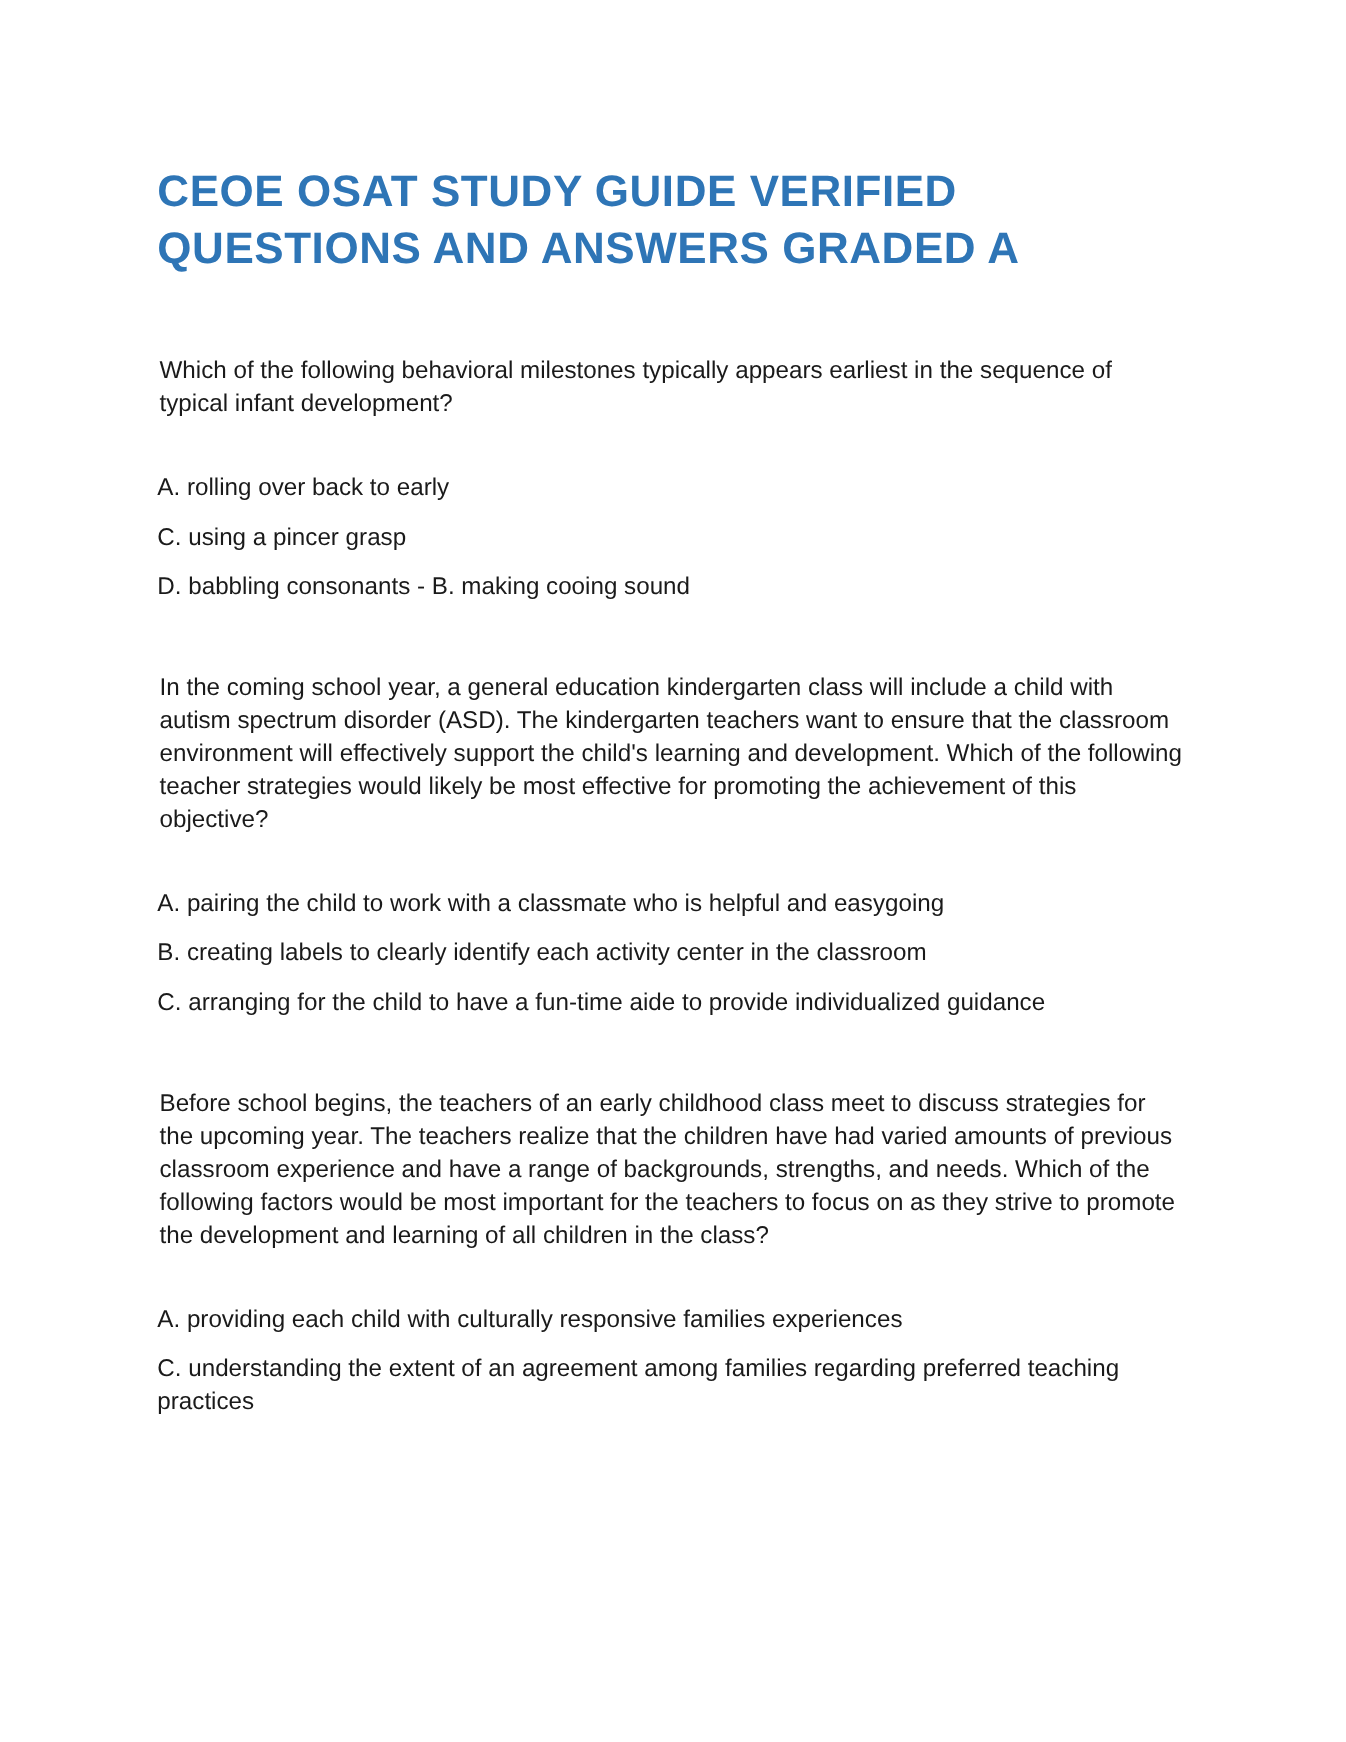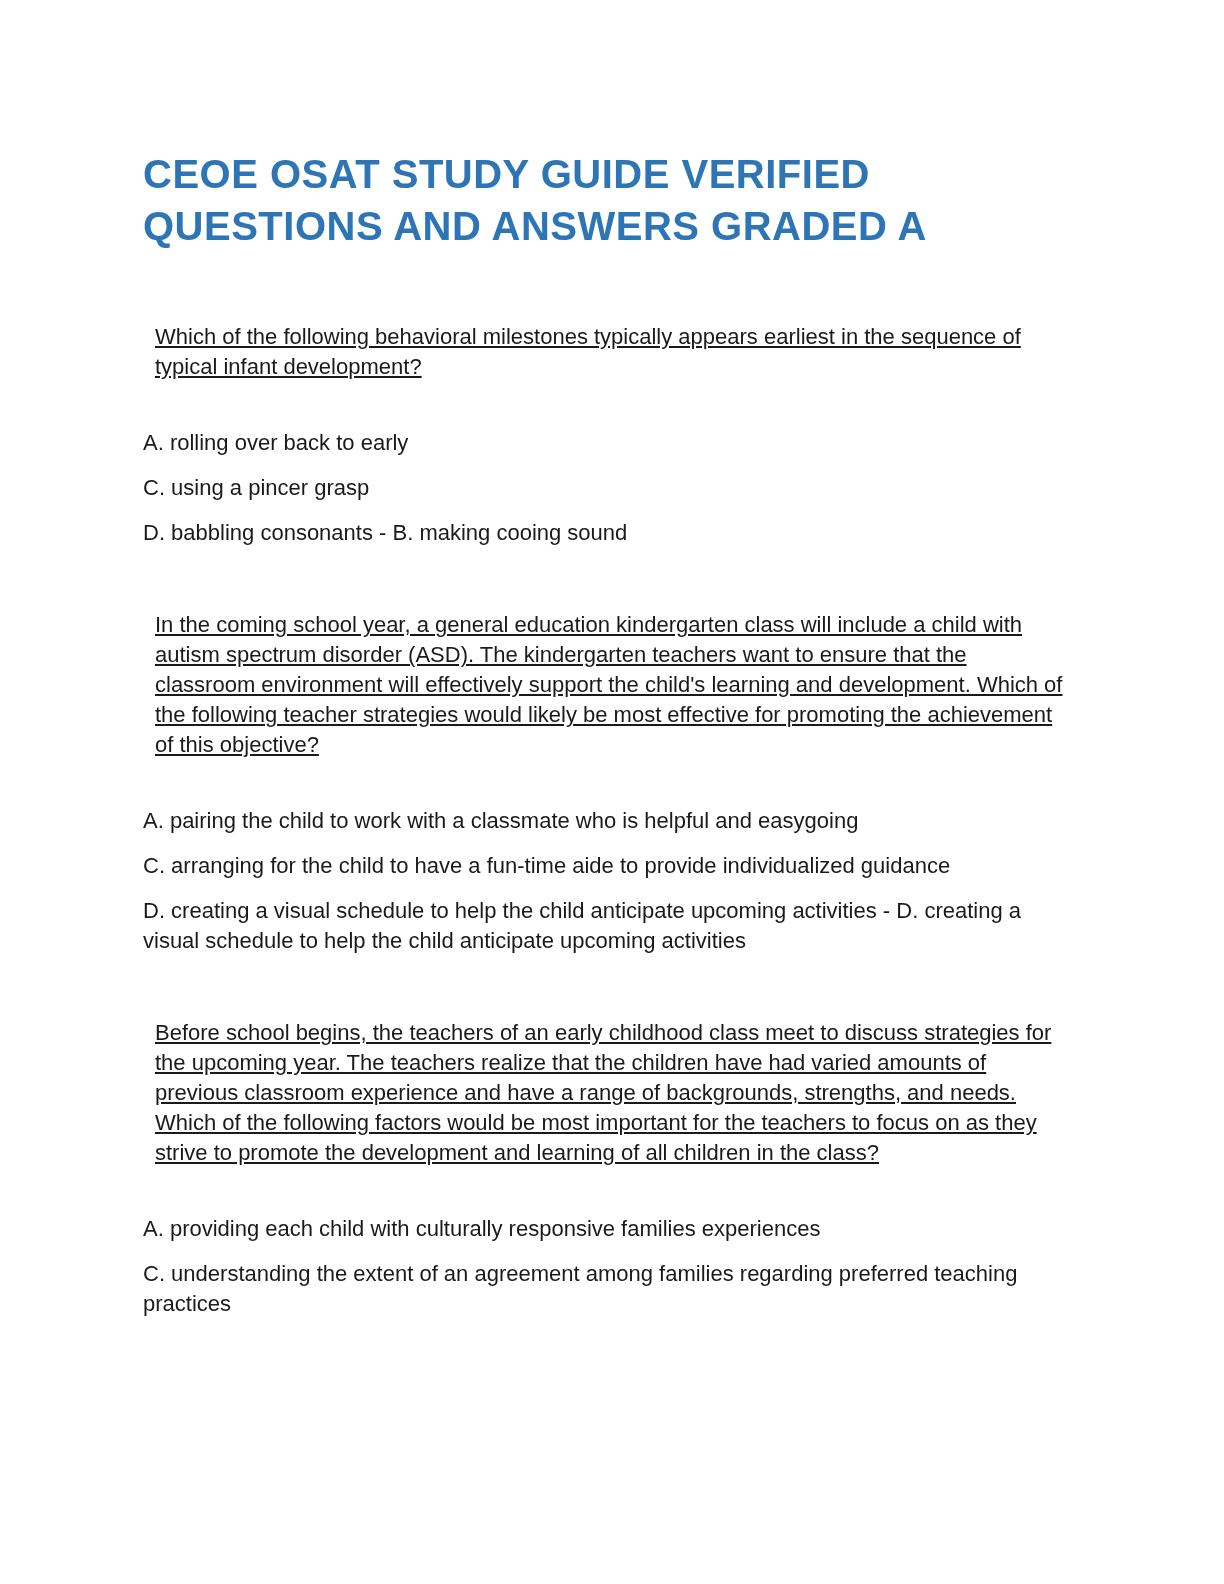--- a/index.html
+++ b/index.html
@@ -29,22 +29,21 @@
   }
   .question-block {
     margin-top: 62px;
   }
   .question-block:first-of-type {
     margin-top: 0;
   }
   .question-text {
     font-size: 22px;
     line-height: 30px;
-    margin: 12px;
-    text-decoration: underline;
+    margin: 2px;
   }
   .options {
     margin-top: 46px;
   }
   .option-line {
     font-size: 22px;
     line-height: 30px;
     margin: 0 0 15px 0;
   }
   .option-line:last-child {
@@ -64,22 +63,22 @@
       <p class="option-line">A. rolling over back to early</p>
       <p class="option-line">C. using a pincer grasp</p>
       <p class="option-line">D. babbling consonants - B. making cooing sound</p>
     </div>
   </div>
 
   <div class="question-block">
     <p class="question-text">In the coming school year, a general education kindergarten class will include a child with autism spectrum disorder (ASD). The kindergarten teachers want to ensure that the classroom environment will effectively support the child's learning and development. Which of the following teacher strategies would likely be most effective for promoting the achievement of this objective?</p>
     <div class="options">
       <p class="option-line">A. pairing the child to work with a classmate who is helpful and easygoing</p>
+      <p class="option-line">B. creating labels to clearly identify each activity center in the classroom</p>
       <p class="option-line">C. arranging for the child to have a fun-time aide to provide individualized guidance</p>
-      <p class="option-line">D. creating a visual schedule to help the child anticipate upcoming activities - D. creating a visual schedule to help the child anticipate upcoming activities</p>
     </div>
   </div>
 
   <div class="question-block">
     <p class="question-text">Before school begins, the teachers of an early childhood class meet to discuss strategies for the upcoming year. The teachers realize that the children have had varied amounts of previous classroom experience and have a range of backgrounds, strengths, and needs. Which of the following factors would be most important for the teachers to focus on as they strive to promote the development and learning of all children in the class?</p>
     <div class="options">
       <p class="option-line">A. providing each child with culturally responsive families experiences</p>
       <p class="option-line">C. understanding the extent of an agreement among families regarding preferred teaching practices</p>
     </div>
   </div>

